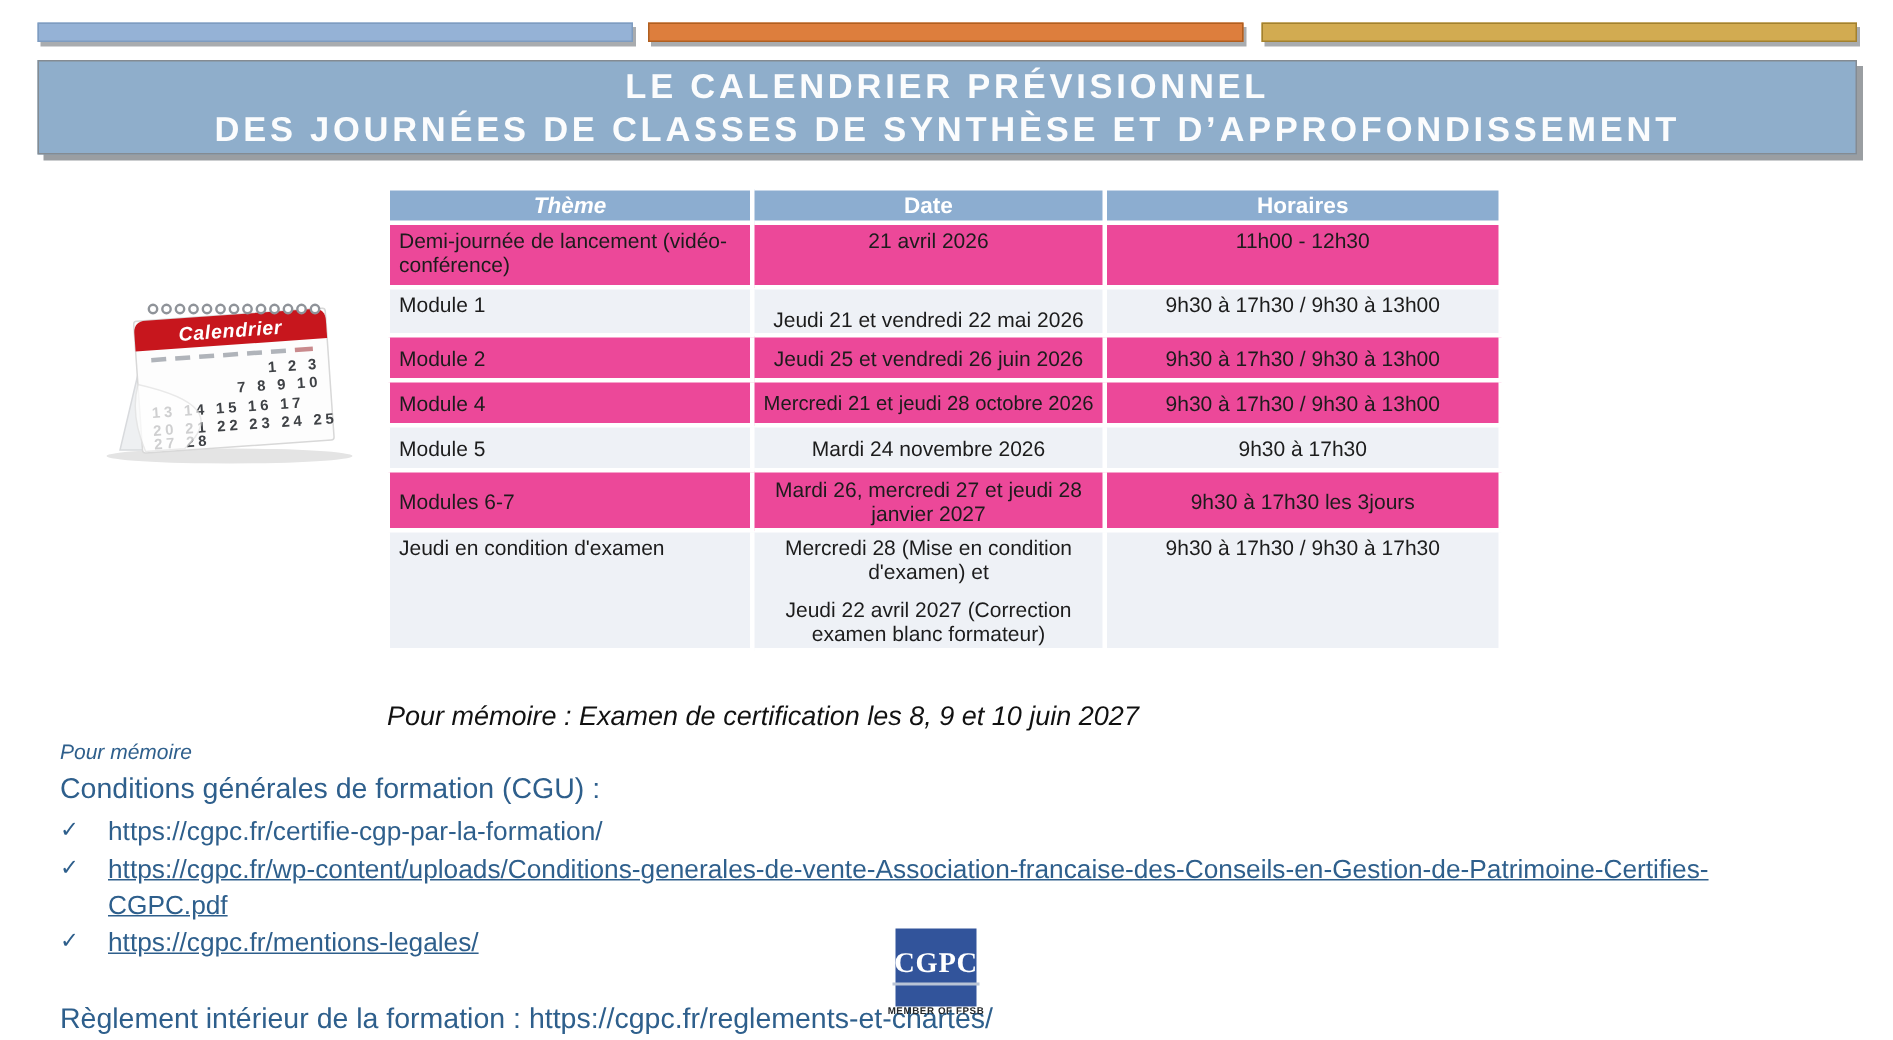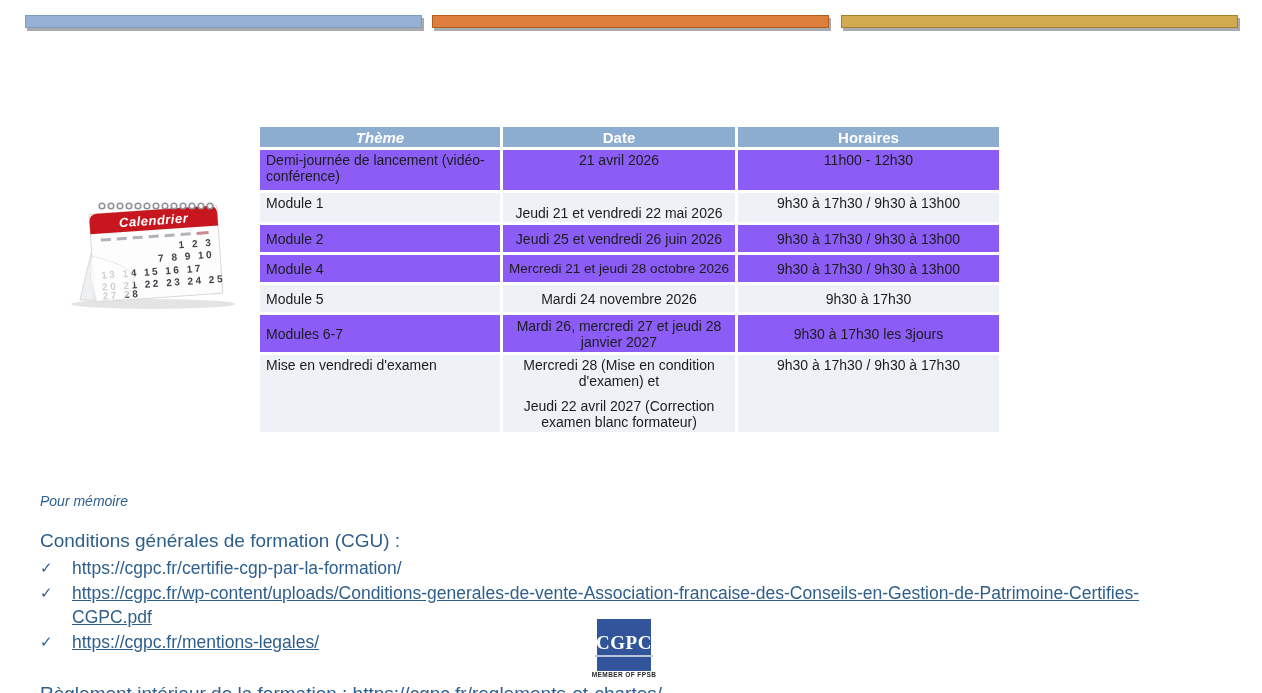--- a/index.html
+++ b/index.html
@@ -43,21 +43,21 @@
     position:absolute; left:257px; top:124px; width:742px;
     border-collapse:collapse; table-layout:fixed;
     font-size:14px; color:#1c1c1c;
   }
   .sched col.c1{width:243px;} .sched col.c2{width:235px;} .sched col.c3{width:264px;}
   .sched th, .sched td { border:3px solid #fff; padding:2px 6px; }
   .sched thead tr { height:23px; }
   .sched th { background:#8CADD0; color:#fff; font-size:15px; font-weight:bold;
               text-align:center; padding:1px; }
   .sched th.it { font-style:italic; }
-  .sched tr.dark td { background:#8b5cf6; }
+  .sched tr.dark td { background:#ec4899; }
   .sched tr.light td { background:#EEF1F6; }
   .sched td.theme { text-align:left; vertical-align:middle; }
   .sched td.date, .sched td.hor { text-align:center; vertical-align:middle; }
   .sched tr.r1{height:43px;} .sched tr.r2{height:32px;} .sched tr.r3{height:30px;}
   .sched tr.r4{height:35px;} .sched tr.r5{height:30px;} .sched tr.r6{height:30px;}
   .sched tr.r7{height:40px;} .sched tr.r8{height:76px;}
   .sched tr.r1 td { vertical-align:top; }
   .sched tr.r2 td.date { vertical-align:bottom; padding-bottom:1px; }
   .sched tr.r2 td.hor, .sched tr.r2 td.theme { vertical-align:top; }
   .sched tr.r8 td { vertical-align:top; }
@@ -66,21 +66,21 @@
   .sched tr.r8 td.date p:last-child { margin-bottom:0; }
 
   .footnote {
     position:absolute; left:258px; top:467px;
     font-style:italic; font-size:18px; color:#111;
   }
 
   
   .memo { position:absolute; left:40px; top:490px; width:1130px; color:#2E5F8C; }
   .memo-intro { font-style:italic; font-size:14px; line-height:22px; }
-  .memo-heading { font-size:19px; line-height:25px; margin-top:16px; }
+  .memo-heading { font-size:19px; line-height:25px; margin-top:2px; }
   ul.checklist { list-style:none; margin-top:3px; font-size:17.5px; }
   ul.checklist li { display:flex; align-items:flex-start; line-height:24.5px; }
   .check { width:32px; flex:none; font-size:15px; }
   .link { max-width:1086px; }
   .link.u { text-decoration:underline; }
   .reglement { margin-top:29px; font-size:19px; }
   .reglement span { }
 
   
   .logo-box {
@@ -101,20 +101,24 @@
 </style>
 </head>
 <body>
 
 <div class="slide">
 
   <div class="bar bar-blue"></div>
   <div class="bar bar-orange"></div>
   <div class="bar bar-yellow"></div>
 
+  <div class="banner">
+    <div class="t1">LE CALENDRIER PRÉVISIONNEL</div>
+    <div class="t2">DES JOURNÉES DE CLASSES DE SYNTHÈSE ET D’APPROFONDISSEMENT</div>
+  </div>
 
   <div class="calendar">
     <svg width="180" height="132" viewBox="0 0 180 132">
       <ellipse cx="95" cy="124" rx="82" ry="5" fill="#e4e4e4"></ellipse>
       <polygon points="40,44 22,120 64,120" fill="#eef0f2" stroke="#d8dadd"></polygon>
       <g transform="rotate(-4 95 75)">
         <rect x="34" y="30" width="128" height="88" rx="2" fill="#fdfdfd" stroke="#d8d8d8"></rect>
         <path d="M34,50 v-12 q0,-8 8,-8 h112 q8,0 8,8 v12 z" fill="#C7161D"></path>
         <text class="cal-title" x="98" y="45" text-anchor="middle">Calendrier</text>
         <g fill="#b0b4ba">
@@ -189,30 +193,31 @@
         <td class="theme">Module 5</td>
         <td class="date">Mardi 24 novembre 2026</td>
         <td class="hor">9h30 à 17h30</td>
       </tr>
       <tr class="dark r7">
         <td class="theme">Modules 6-7</td>
         <td class="date">Mardi 26, mercredi 27 et jeudi 28 janvier 2027</td>
         <td class="hor">9h30 à 17h30 les 3jours</td>
       </tr>
       <tr class="light r8">
-        <td class="theme">Mise en vendredi d'examen</td>
+        <td class="theme">Jeudi en condition d'examen</td>
         <td class="date">
           <p>Mercredi 28 (Mise en condition d'examen) et</p>
           <p>Jeudi 22 avril 2027 (Correction examen blanc formateur)</p>
         </td>
         <td class="hor">9h30 à 17h30 / 9h30 à  17h30</td>
       </tr>
     </tbody>
   </table>
 
+  <div class="footnote">Pour mémoire : Examen de certification les 8, 9 et 10 juin 2027</div>
 
   <div class="memo">
     <div class="memo-intro">Pour mémoire</div>
     <div class="memo-heading">Conditions générales de formation (CGU) :</div>
     <ul class="checklist">
       <li>
         <span class="check">✓</span>
         <span class="link">https://cgpc.fr/certifie-cgp-par-la-formation/</span>
       </li>
       <li>

